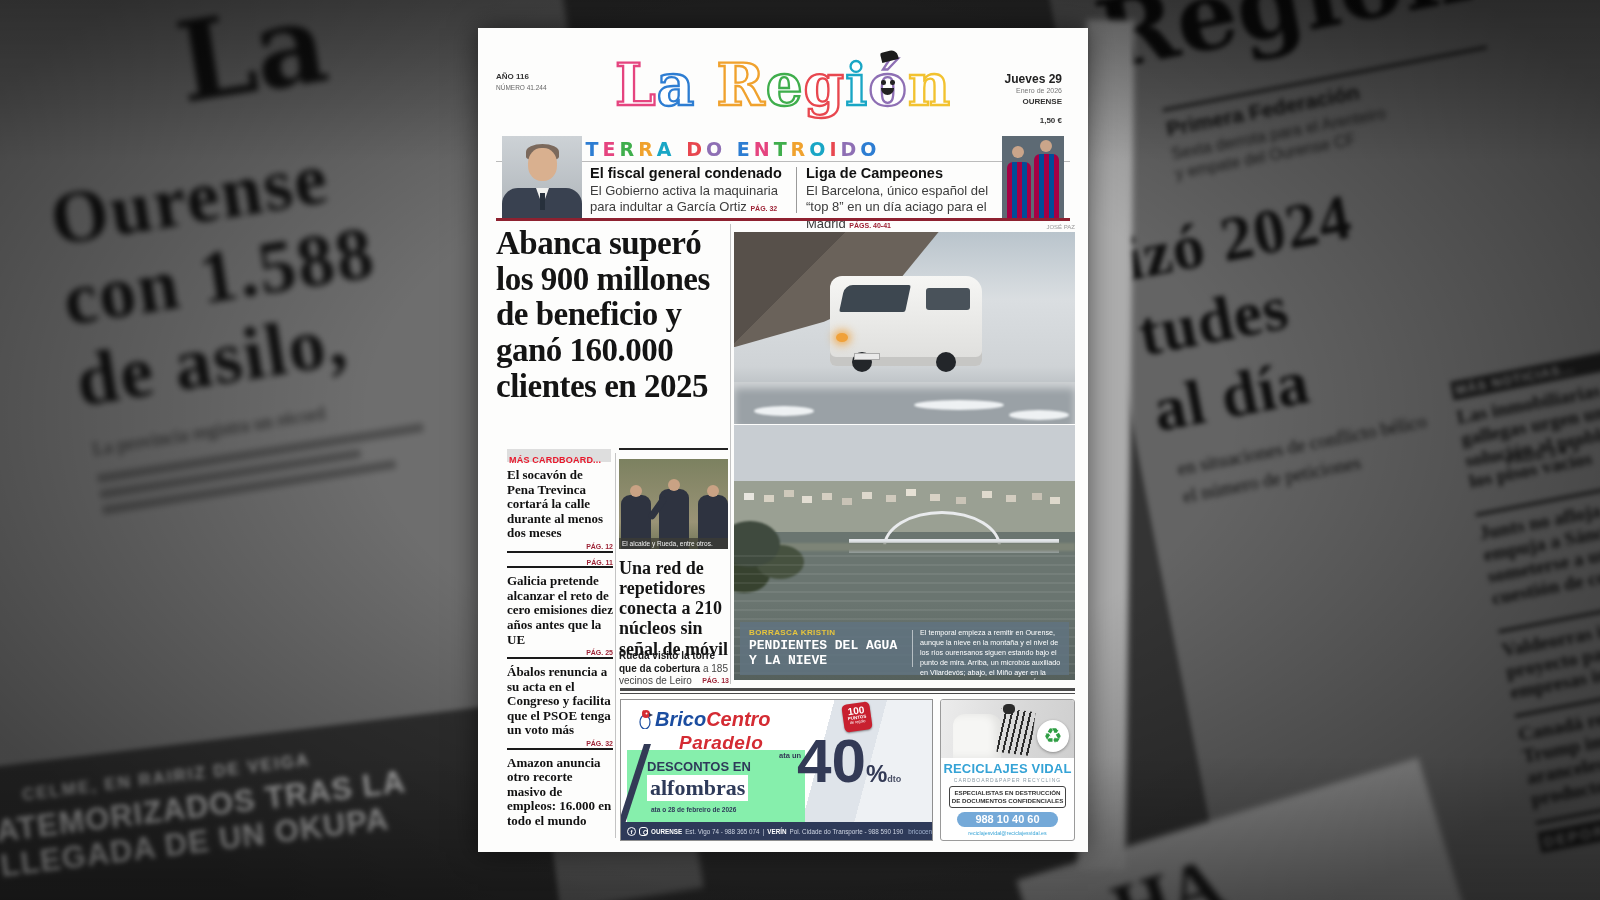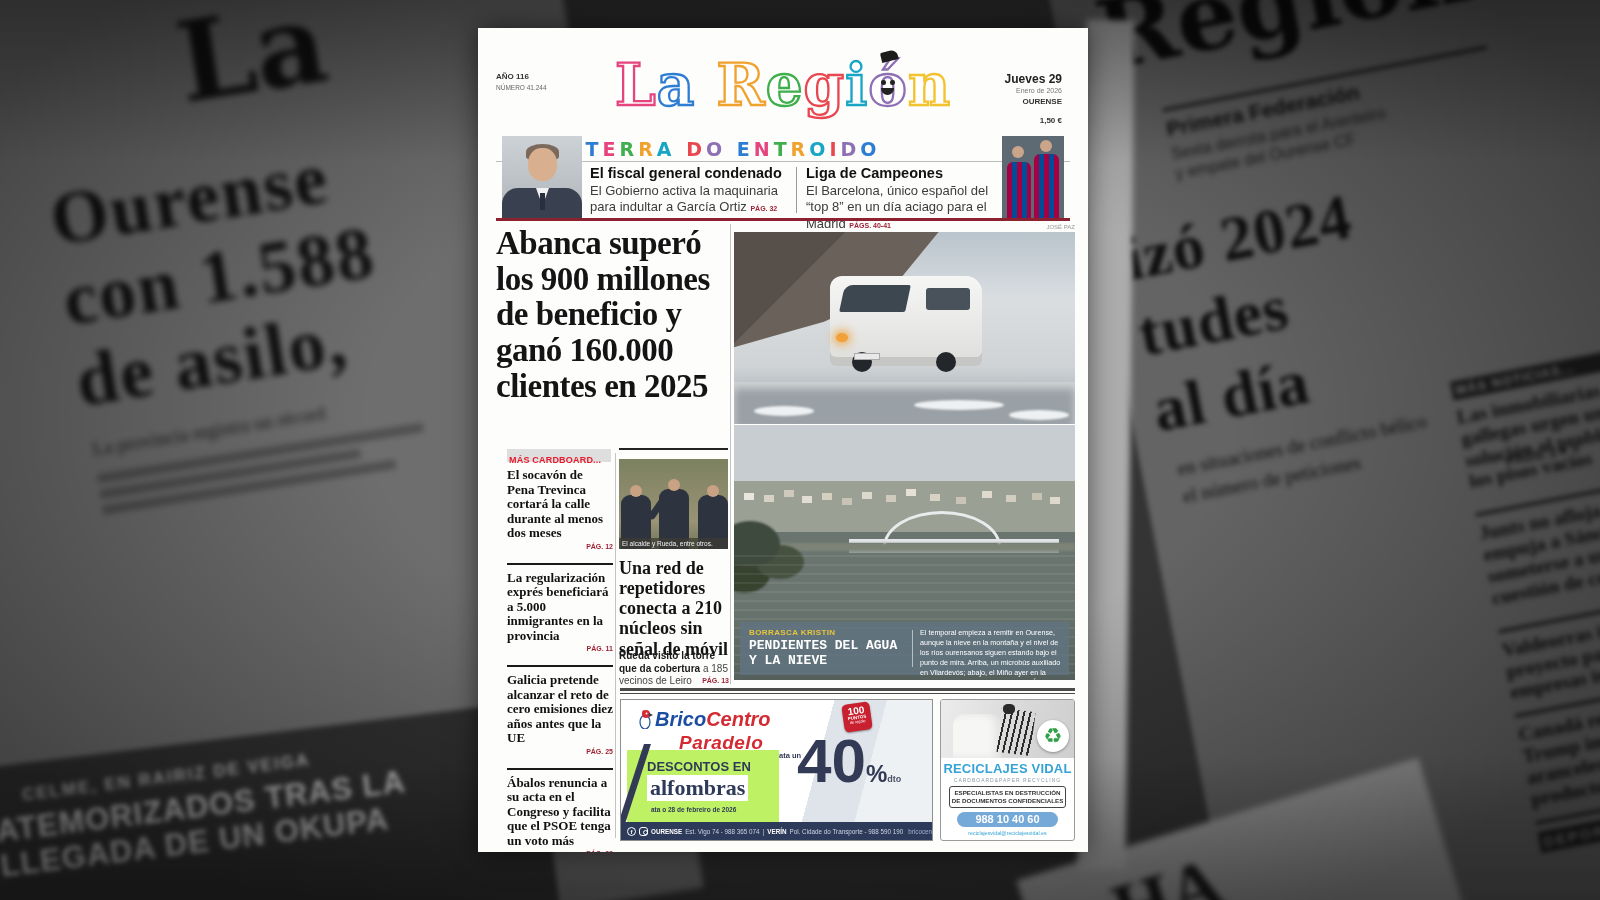--- a/index.html
+++ b/index.html
@@ -105,21 +105,21 @@
     letter-spacing:-.5px;color:#141414;}
   .lead-sub{position:absolute;left:18px;top:382px;width:236px;font-size:11px;line-height:1.3;color:#444;}
   .lead-sub b{color:#1a1a1a;}
   .lead-sub .pg{float:right;margin-top:3px;}
 
   
   .mn-bar{position:absolute;left:29px;top:421px;width:104px;height:13px;background:#dedede;}
   .mn-bar span{font-size:9px;font-weight:800;color:#e8192c;line-height:13px;padding-left:2px;letter-spacing:.2px;}
   .mn-list{position:absolute;left:29px;top:440px;width:106px;}
   .mn-item{font-family:"Liberation Serif",serif;font-weight:700;font-size:13px;line-height:1.12;color:#111;
-    border-bottom:2px solid #1a1a1a;padding-bottom:12px;margin-bottom:6px;}
+    border-bottom:2px solid #1a1a1a;padding-bottom:0;margin-bottom:6px;}
   .mn-item .pg{display:block;text-align:right;margin-top:2px;}
   .mn-item:last-child{border-bottom:none;}
 
   
   .vdiv1{position:absolute;left:137px;top:425px;bottom:14px;border-left:1px solid #c3c3c3;}
   .vdiv2{position:absolute;left:252px;top:196px;bottom:168px;border-left:1px solid #c3c3c3;}
   .mid-rule{position:absolute;left:141px;top:420px;width:109px;border-top:2px solid #222;}
   .mid-photo{position:absolute;left:141px;top:431px;width:109px;height:90px;overflow:hidden;
     background:linear-gradient(#7c8160,#9a9376 70%,#6d7355);}
   .sil{position:absolute;bottom:0;width:30px;height:54px;background:#2e3340;border-radius:9px 9px 0 0;}
@@ -195,21 +195,21 @@
   .ad-brico{position:absolute;left:142px;top:671px;width:313px;height:142px;background:#fff;
     border:1px solid #8f8f8f;overflow:hidden;}
   .brico-diag{position:absolute;right:0;top:0;width:150px;height:100%;
     background:linear-gradient(105deg,transparent 28%,#dfe4ea 28% 56%,#eef1f4 56%);}
   .brico-logo{position:absolute;left:16px;top:8px;font-style:italic;font-weight:800;}
   .brico-l1{font-size:20px;}
   .b-blue{color:#1b4da0;}
   .b-red{color:#d42b33;}
   .brico-l2{font-size:19px;color:#d42b33;margin:-2px 0 0 42px;letter-spacing:.5px;}
   .bird{display:inline-block;vertical-align:-3px;margin-right:2px;}
-  .promo{position:absolute;left:6px;top:50px;width:152px;height:72px;background:#bef264;}
+  .promo{position:absolute;left:6px;top:50px;width:178px;height:72px;background:#86efac;}
   .slash{position:absolute;left:3px;top:-6px;width:7px;height:86px;background:#333a56;transform:skewX(-18deg);}
   .promo-1{position:absolute;left:20px;top:9px;font-size:13px;font-weight:800;color:#2e3a59;}
   .promo-2{position:absolute;left:20px;top:25px;font-family:"Liberation Serif",serif;font-weight:700;
     font-size:22px;color:#2e3a59;background:#fff;padding:0 3px;}
   .promo-3{position:absolute;left:24px;top:56px;font-size:6.5px;font-weight:700;color:#2e3a59;}
   .upto{position:absolute;left:158px;top:52px;width:26px;font-size:7.5px;font-weight:700;color:#333a56;line-height:1.1;}
   .big40{position:absolute;left:176px;top:30px;font-weight:900;font-size:62px;color:#333a56;line-height:1;}
   .big40 .pct{font-size:24px;font-weight:900;}
   .big40 .dto{font-size:9px;font-weight:700;color:#4a5066;}
   .badge100{position:absolute;left:222px;top:3px;width:28px;height:28px;background:#c8202f;border-radius:5px;
@@ -373,21 +373,20 @@
 
     <div class="mn-bar">
       <span>MÁS CARDBOARD...</span>
     </div>
     <div class="mn-list">
       <div class="mn-item">
         <span>El socavón de Pena Trevinca cortará la calle durante al menos dos meses</span>
         <span class="pg">PÁG. 12</span>
       </div>
       <div class="mn-item">
-        <span>La regularización exprés beneficiará a 5.000 inmigrantes en la provincia</span>
         <span class="pg">PÁG. 11</span>
       </div>
       <div class="mn-item">
         <span>Galicia pretende alcanzar el reto de cero emisiones diez años antes que la UE</span>
         <span class="pg">PÁG. 25</span>
       </div>
       <div class="mn-item">
         <span>Ábalos renuncia a su acta en el Congreso y facilita que el PSOE tenga un voto más</span>
         <span class="pg">PÁG. 32</span>
       </div>

